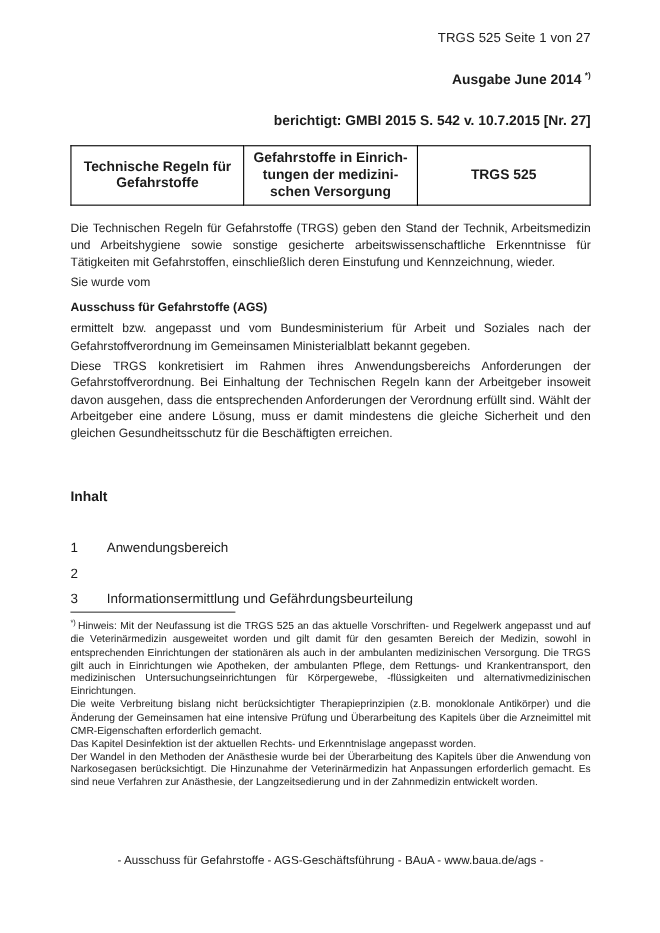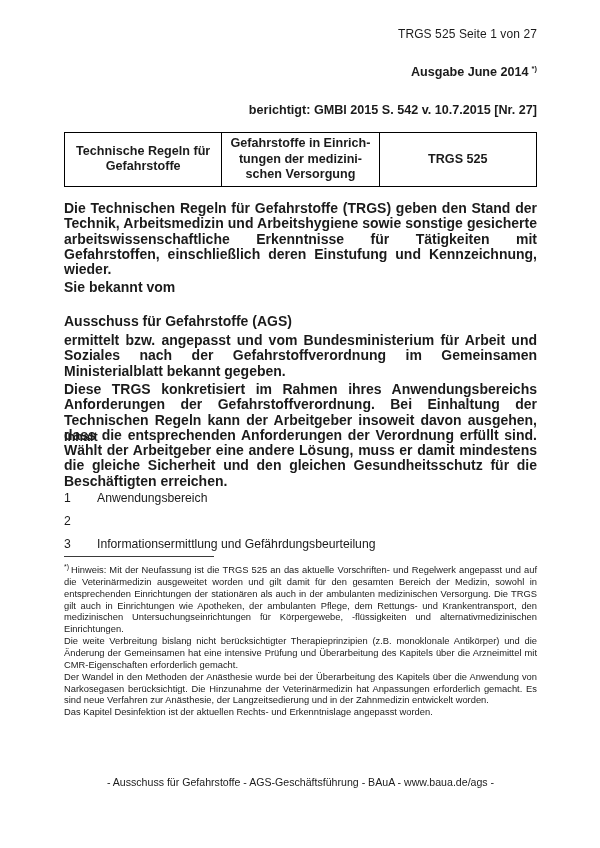--- a/index.html
+++ b/index.html
@@ -18,26 +18,26 @@
 
   
   .title-table{position:absolute;top:132px;left:0;width:473px;border-collapse:collapse;
                table-layout:fixed;}
   .title-table td{border:1px solid #000;font-weight:700;font-size:12.6px;text-align:center;
                   vertical-align:middle;line-height:15.5px;white-space:pre-line;
                   padding:3px 4px;height:46px;}
 
   
   .intro{position:absolute;top:201px;left:0;width:473px;}
-  .intro p{margin:0 0 3px;font-size:14px;line-height:15.3px;text-align:justify;font-weight:bold;}
+  .intro p{margin:0 0 3px;font-size:11px;line-height:15.3px;text-align:justify;}
   .intro p.left{text-align:left;margin-bottom:2px;}
-  .committee{text-align:center;font-weight:700;margin:18px 0 4px !important;}
+  .committee{text-align:center;font-weight:700;margin:8px 0 4px !important;}
 
   
-  .toc-heading{position:absolute;top:430px;left:0;font-weight:700;font-size:12.6px;}
+  .toc-heading{position:absolute;top:444px;left:0;font-weight:700;font-size:12.6px;}
   .toc{position:absolute;top:487px;left:0;width:473px;}
   .toc-item{display:flex;font-size:12.2px;line-height:23px;}
   .toc-num{width:33px;flex:none;}
 
   
   .footnote{position:absolute;top:556px;left:0;width:473px;}
   .fn-rule{width:150px;border-top:1px solid #3a3a3a;height:0;margin:0 0 4px;}
   .footnote p{margin:0;font-size:9.35px;line-height:11.85px;text-align:justify;}
   .footnote .fn-sup{font-size:6.8px;vertical-align:super;margin-right:2px;}
 
@@ -65,21 +65,21 @@
         <td>Gefahrstoffe in Einrich-
 tungen der medizini-
 schen Versorgung</td>
         <td>TRGS 525</td>
       </tr>
     </tbody>
       </table>
 
     <div class="intro">
       <p>Die Technischen Regeln für Gefahrstoffe (TRGS) geben den Stand der Technik, Arbeitsmedizin und Arbeitshygiene sowie sonstige gesicherte arbeitswissenschaftliche Erkenntnisse für Tätigkeiten mit Gefahrstoffen, einschließlich deren Einstufung und Kennzeichnung, wieder.</p>
-      <p class="left">Sie bekannt vom</p>
+      <p class="left">Sie wurde vom</p>
       <p class="committee">Ausschuss für Gefahrstoffe (AGS)</p>
       <p>ermittelt bzw. angepasst und vom Bundesministerium für Arbeit und Soziales nach der Gefahrstoffverordnung im Gemeinsamen Ministerialblatt bekannt gegeben.</p>
       <p>Diese TRGS konkretisiert im Rahmen ihres Anwendungsbereichs Anforderungen der Gefahrstoffverordnung. Bei Einhaltung der Technischen Regeln kann der Arbeitgeber insoweit davon ausgehen, dass die entsprechenden Anforderungen der Verordnung erfüllt sind. Wählt der Arbeitgeber eine andere Lösung, muss er damit mindestens die gleiche Sicherheit und den gleichen Gesundheitsschutz für die Beschäftigten erreichen.</p>
     </div>
 
     <div class="toc-heading">Inhalt</div>
 
     <div class="toc">
       <div class="toc-item">
         <span class="toc-num">1</span>
@@ -91,20 +91,20 @@
       <div class="toc-item">
         <span class="toc-num">3</span>
         <span>Informationsermittlung und Gefährdungsbeurteilung</span>
       </div>
     </div>
 
     <div class="footnote">
       <div class="fn-rule"></div>
       <p><sup class="fn-sup">*)</sup><span>Hinweis: Mit der Neufassung ist die TRGS 525 an das aktuelle Vorschriften- und Regelwerk angepasst und auf die Veterinärmedizin ausgeweitet worden und gilt damit für den gesamten Bereich der Medizin, sowohl in entsprechenden Einrichtungen der stationären als auch in der ambulanten medizinischen Versorgung. Die TRGS gilt auch in Einrichtungen wie Apotheken, der ambulanten Pflege, dem Rettungs- und Krankentransport, den medizinischen Untersuchungseinrichtungen für Körpergewebe, -flüssigkeiten und alternativmedizinischen Einrichtungen.</span></p>
       <p>Die weite Verbreitung bislang nicht berücksichtigter Therapieprinzipien (z.B. monoklonale Antikörper) und die Änderung der Gemeinsamen hat eine intensive Prüfung und Überarbeitung des Kapitels über die Arzneimittel mit CMR-Eigenschaften erforderlich gemacht.</p>
+      <p>Das Kapitel Desinfektion ist der aktuellen Rechts- und Erkenntnislage angepasst worden.</p>
       <p>Der Wandel in den Methoden der Anästhesie wurde bei der Überarbeitung des Kapitels über die Anwendung von Narkosegasen berücksichtigt. Die Hinzunahme der Veterinärmedizin hat Anpassungen erforderlich gemacht. Es sind neue Verfahren zur Anästhesie, der Langzeitsedierung und in der Zahnmedizin entwickelt worden.</p>
-      <p>Das Kapitel Desinfektion ist der aktuellen Rechts- und Erkenntnislage angepasst worden.</p>
     </div>
 
     <div class="footer">- Ausschuss für Gefahrstoffe - AGS-Geschäftsführung - BAuA - www.baua.de/ags -</div>
 
   </div>
 </div>
 
 </body></html>

